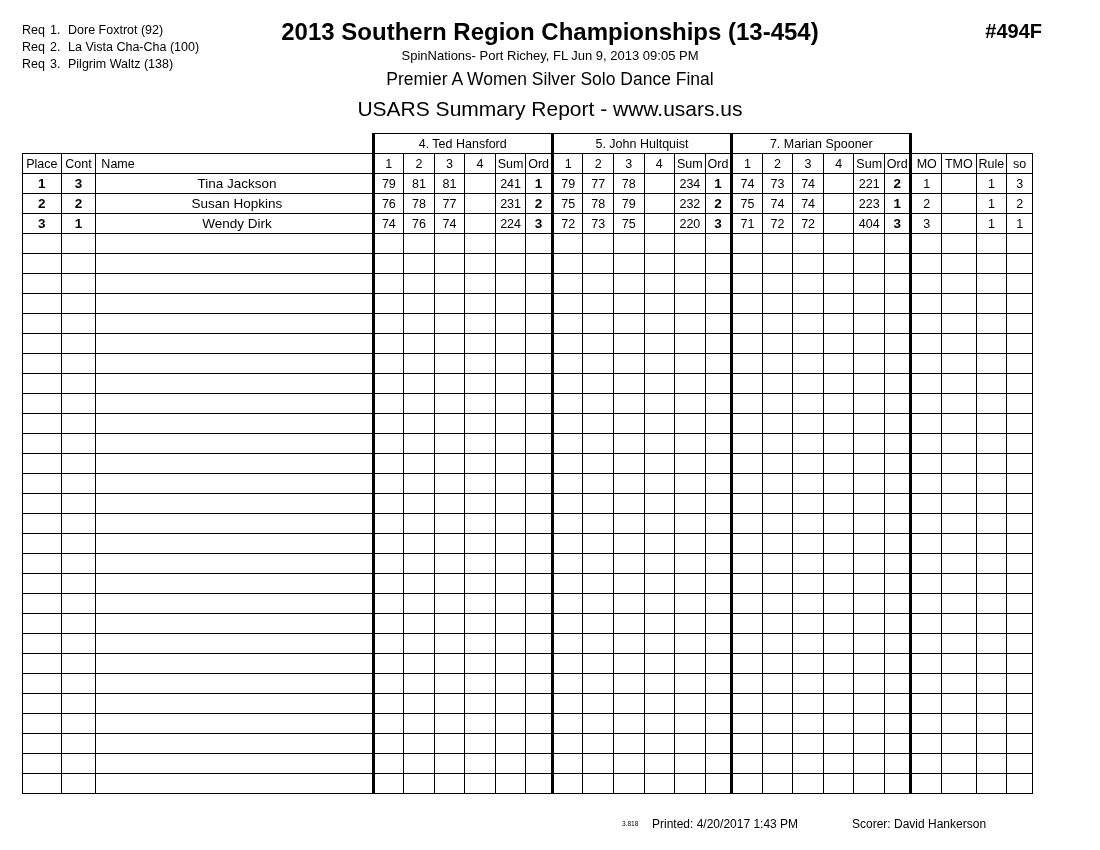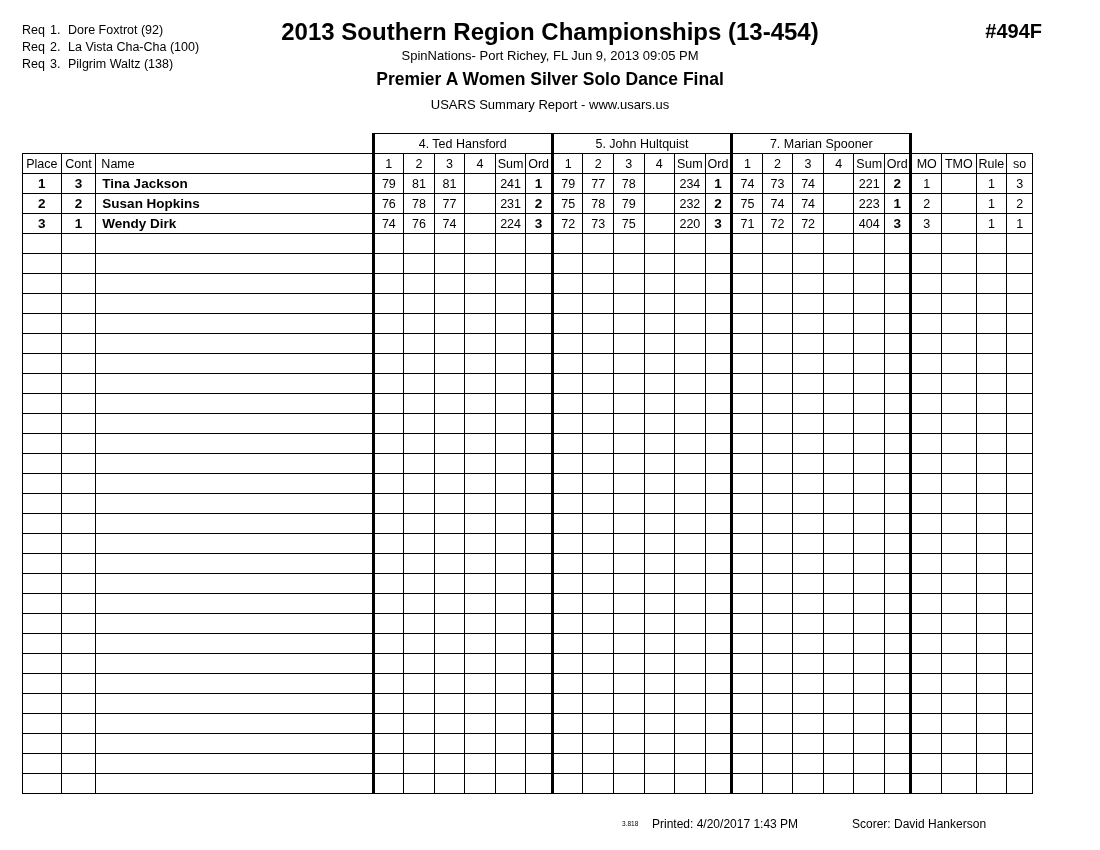--- a/index.html
+++ b/index.html
@@ -15,22 +15,22 @@
   
   .reqs { position: absolute; left: 22px; top: 22px; font-size: 12.5px; line-height: 17px; }
   .req-row { white-space: nowrap; }
   .req-label { display: inline-block; width: 28px; }
   .req-num { display: inline-block; width: 18px; }
 
   
   .titles { position: absolute; left: 0; top: 18px; width: 1100px; text-align: center; }
   .title-1 { font-size: 24px; font-weight: bold; letter-spacing: 0; }
   .title-2 { font-size: 13px; margin-top: 2px; }
-  .title-3 { font-size: 17.5px; font-weight: bold; margin-top: 6px; }
-  .title-4 { font-size: 13px; margin-top: 7px; }
+  .title-3 { font-size: 17.5px; font-weight: normal; margin-top: 6px; }
+  .title-4 { font-size: 21px; margin-top: 7px; }
 
   .event-code { position: absolute; right: 58px; top: 20px; font-size: 20px; font-weight: bold; }
 
   
   .sheet { position: absolute; left: 22px; top: 133px; width: 952px; }
   table.grid { border-collapse: collapse; table-layout: fixed; width: 1011px; }
   table.grid td, table.grid th {
     border: 1px solid #000;
     font-weight: normal;
     font-size: 12.5px;
@@ -45,21 +45,21 @@
   .judge-band td { height: 18px; text-align: left; font-size: 11.5px; padding-left: 5px; }
   .nb { border: none !important; }
 
   .thick-l { border-left: 3px solid #000 !important; }
   .thick-r { border-right: 3px solid #000 !important; }
 
   .hdr td { font-size: 12.5px; height: 21px; }
   .hdr td.left { text-align: left; padding-left: 5px; }
 
   .data td { height: 20.5px; }
-  .data td.left { text-align: left; padding-left: 6px; font-weight: bold; font-size: 13.5px; margin-left: 40px; }
+  .data td.left { text-align: center; padding-left: 6px; font-weight: normal; font-size: 13.5px; margin-left: 40px; }
   .data td.bold { font-weight: bold; font-size: 13.5px; }
 
   .empty td { height: 20.5px; }
 
   
   .footer { position: absolute; left: 22px; top: 781px; width: 1011px; height: 18px; font-size: 12px; margin-top: 36px; }
   .footer .tiny { position: absolute; left: 600px; top: 3px; font-size: 6.5px; }
   .footer .printed { position: absolute; left: 630px; top: 0px; }
   .footer .scorer { position: absolute; left: 830px; top: 0px; }
 </style>

